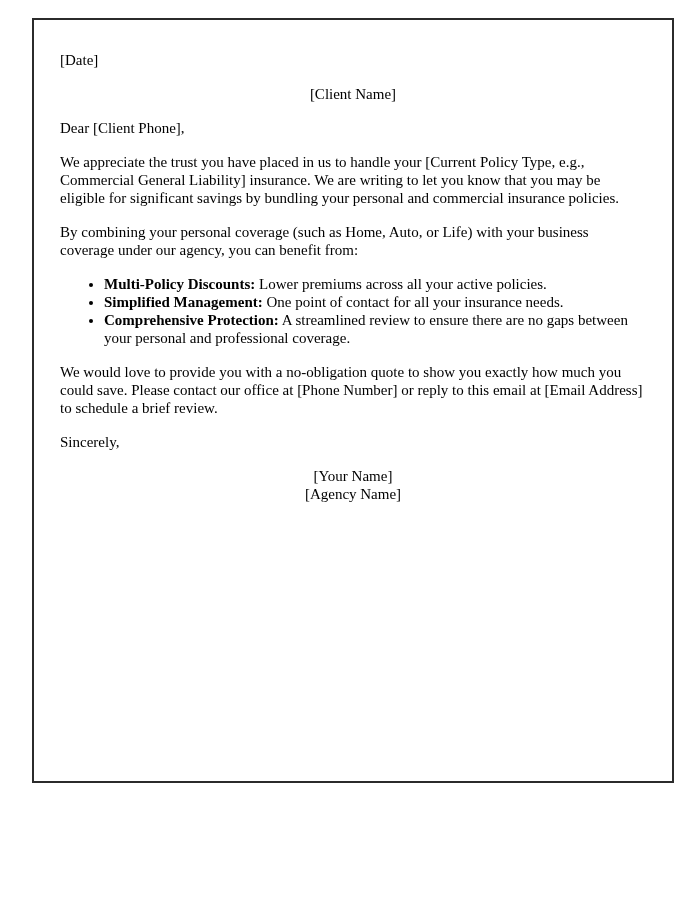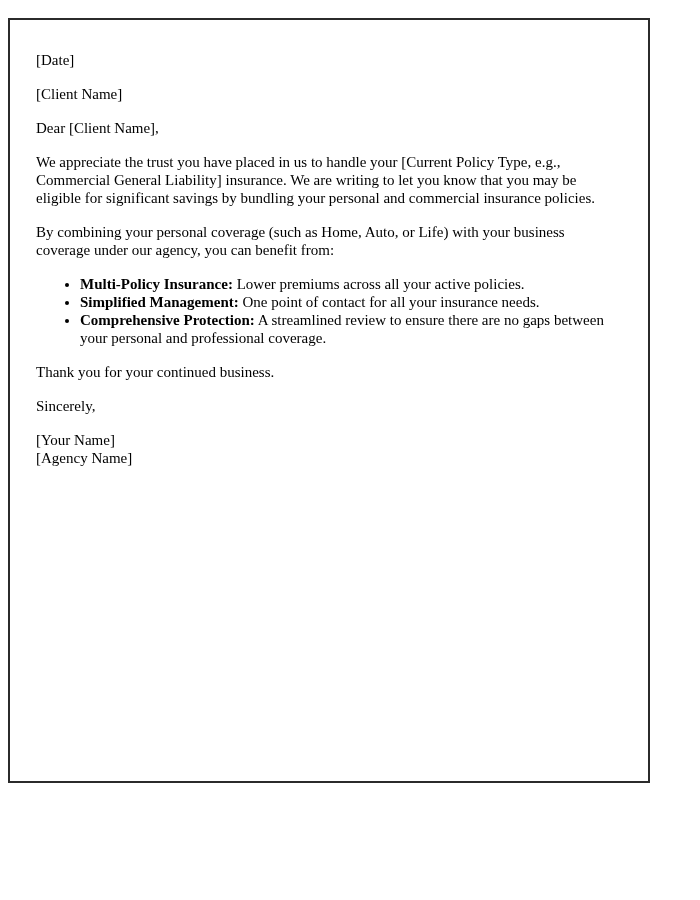--- a/index.html
+++ b/index.html
@@ -9,41 +9,42 @@
   }
   body {
     width: 700px;
     height: 900px;
     position: relative;
     font-family: "Liberation Serif", "DejaVu Serif", serif;
     color: var(--text, #000000);
   }
   .page {
     position: absolute;
-    left: 8px;
+    left: 32px;
     top: 18px;
     width: 642px;
     height: 765px;
     box-sizing: border-box;
     border: 2px solid var(--page-border, #2b2b2b);
     background: var(--page-bg, #ffffff);
     padding: 31px 26px 26px 26px;
   }
   .letter {
     font-size: 15px;
     line-height: 18px;
   }
   .block {
     margin: 0 0 16px 0;
   }
   .block:last-child {
     margin-bottom: 16px;
   }
   .line {
     margin: 0;
+    text-align: center;
   }
   ul.benefits {
     margin: 16px 0;
     padding: 0 0 0 44px;
     list-style: disc outside;
   }
   ul.benefits li {
     margin: 0;
   }
   strong {
@@ -56,37 +57,37 @@
 <div class="page">
   <div class="letter">
 
     <p class="block">[Date]</p>
 
     <div class="block">
       <p class="line">[Client Name]</p>
     </div>
 
 
-    <p class="block">Dear [Client Name],</p>
+    <p class="block">Dear [Client Phone],</p>
 
     <p class="block">We appreciate the trust you have placed in us to handle your [Current Policy Type, e.g., Commercial General Liability] insurance. We are writing to let you know that you may be eligible for significant savings by bundling your personal and commercial insurance policies.</p>
 
     <p class="block">By combining your personal coverage (such as Home, Auto, or Life) with your business coverage under our agency, you can benefit from:</p>
 
     <ul class="benefits">
-      <li><strong>Multi-Policy Insurance:</strong>
+      <li><strong>Multi-Policy Discounts:</strong>
         <span>Lower premiums across all your active policies.</span></li>
       <li><strong>Simplified Management:</strong>
         <span>One point of contact for all your insurance needs.</span></li>
       <li><strong>Comprehensive Protection:</strong>
         <span>A streamlined review to ensure there are no gaps between your personal and professional coverage.</span></li>
     </ul>
 
+    <p class="block">We would love to provide you with a no-obligation quote to show you exactly how much you could save. Please contact our office at [Phone Number] or reply to this email at [Email Address] to schedule a brief review.</p>
 
-    <p class="block">Thank you for your continued business.</p>
 
     <p class="block">Sincerely,</p>
 
     <div class="block">
       <p class="line">[Your Name]</p>
       <p class="line">[Agency Name]</p>
     </div>
 
   </div>
 </div>

